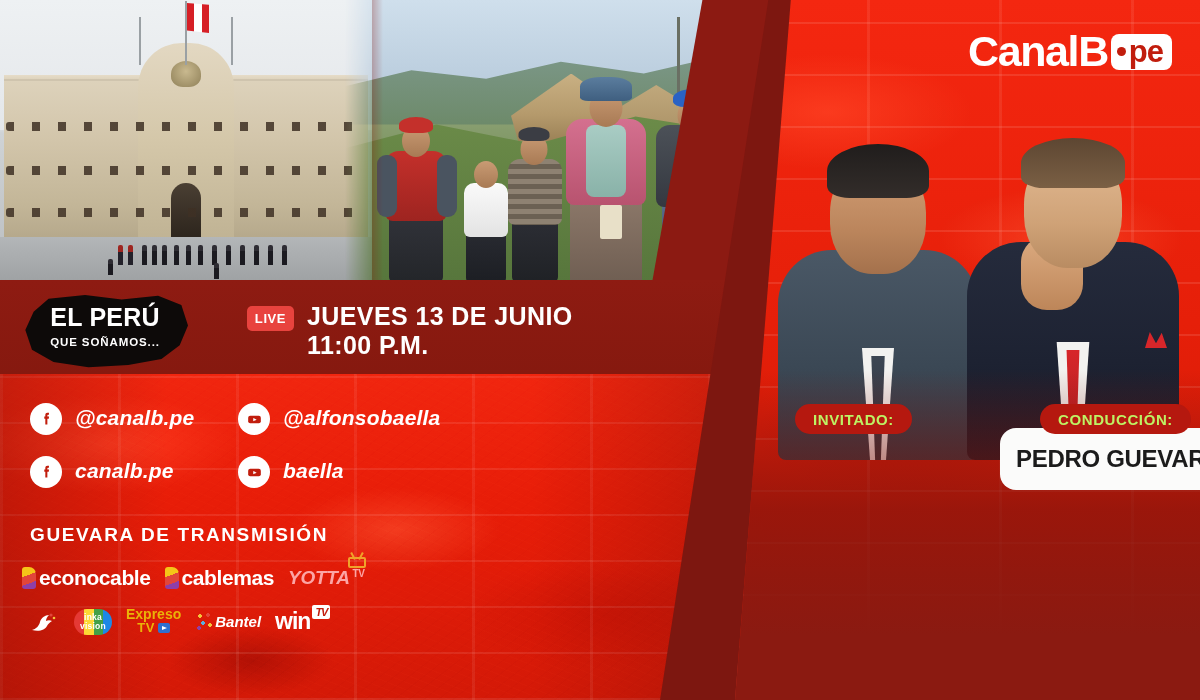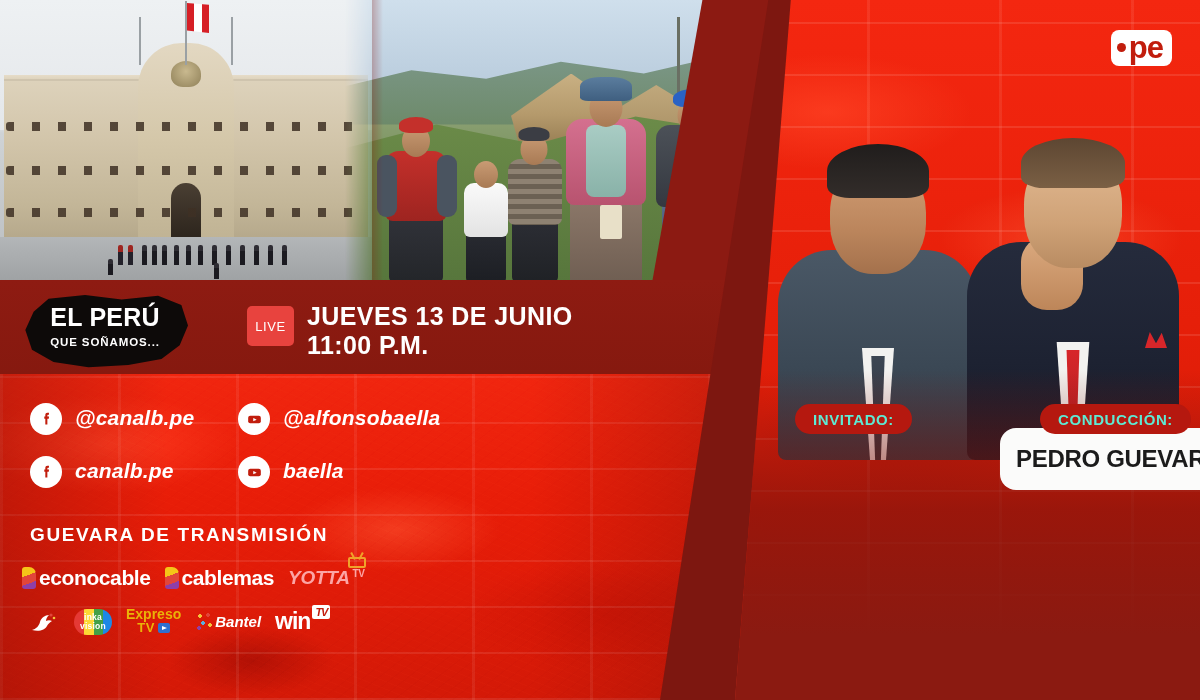--- a/index.html
+++ b/index.html
@@ -169,22 +169,22 @@
     font-weight:900;font-size:25px;letter-spacing:.2px;line-height:1;
     font-family:"Liberation Sans", sans-serif;
   }
   .peru-l2{
     position:absolute;left:0;right:0;top:45px;text-align:center;color:#fff;
     font-weight:700;font-size:11.5px;letter-spacing:.9px;line-height:1;
   }
 
   
   .live-badge{
-    position:absolute;left:247px;top:306px;width:47px;height:40px;border-radius:5px;
-    background:#e8433e;color:#fff;font-weight:400;font-size:13px;letter-spacing:.6px;
+    position:absolute;left:247px;top:306px;width:47px;height:25px;border-radius:5px;
+    background:#e8433e;color:#fff;font-weight:700;font-size:13px;letter-spacing:.6px;
     display:flex;align-items:center;justify-content:center;
   }
   .date-line1{
     position:absolute;left:307px;top:303px;color:#fff;
     font-weight:900;font-size:25px;letter-spacing:.4px;line-height:1.08;white-space:nowrap;
   }
   .date-line2{
     position:absolute;left:307px;top:332px;color:#fff;
     font-weight:900;font-size:25px;letter-spacing:.4px;line-height:1.08;white-space:nowrap;
   }
@@ -334,21 +334,21 @@
   .host-shirt{
     position:absolute;left:50%;transform:translateX(-50%);bottom:0;background:#f2f2f0;
     clip-path:polygon(34% 0,66% 0,58% 100%,42% 100%);
   }
   .host-tie{position:absolute;left:50%;transform:translateX(-50%);bottom:0;
     clip-path:polygon(36% 0,64% 0,56% 100%,44% 100%);}
 
   
   .tagpill{
     position:absolute;height:30px;border-radius:15px;background:#b5180f;
-    display:flex;align-items:center;justify-content:center;color:#5eead4;
+    display:flex;align-items:center;justify-content:center;color:#bef264;
     font-weight:800;font-size:15px;letter-spacing:.6px;padding:0 18px;z-index:6;
   }
   .namecard{
     position:absolute;background:#fbfbfa;border-radius:16px;z-index:5;
     display:flex;align-items:center;
   }
   .namecard span{
     color:#1b1b1b;font-weight:900;font-size:24px;line-height:1.06;letter-spacing:-.3px;
   }
   .nc-left{left:735px;top:428px;width:248px;height:62px;justify-content:flex-end;padding:0 14px 0 10px;}
@@ -585,19 +585,20 @@
 
   <div class="namecard nc-right">
     <span>
       <span>PEDRO GUEVARA</span>
     </span>
   </div>
   <div class="tagpill tp-right">CONDUCCIÓN:</div>
 
 
   <div class="cb-logo">
+    <span class="cb-word">CanalB</span>
     <span class="cb-pill">
       <span class="cb-dot"></span>
       <span class="cb-pe">pe</span>
     </span>
   </div>
 
 </div>
 
 </body></html>

